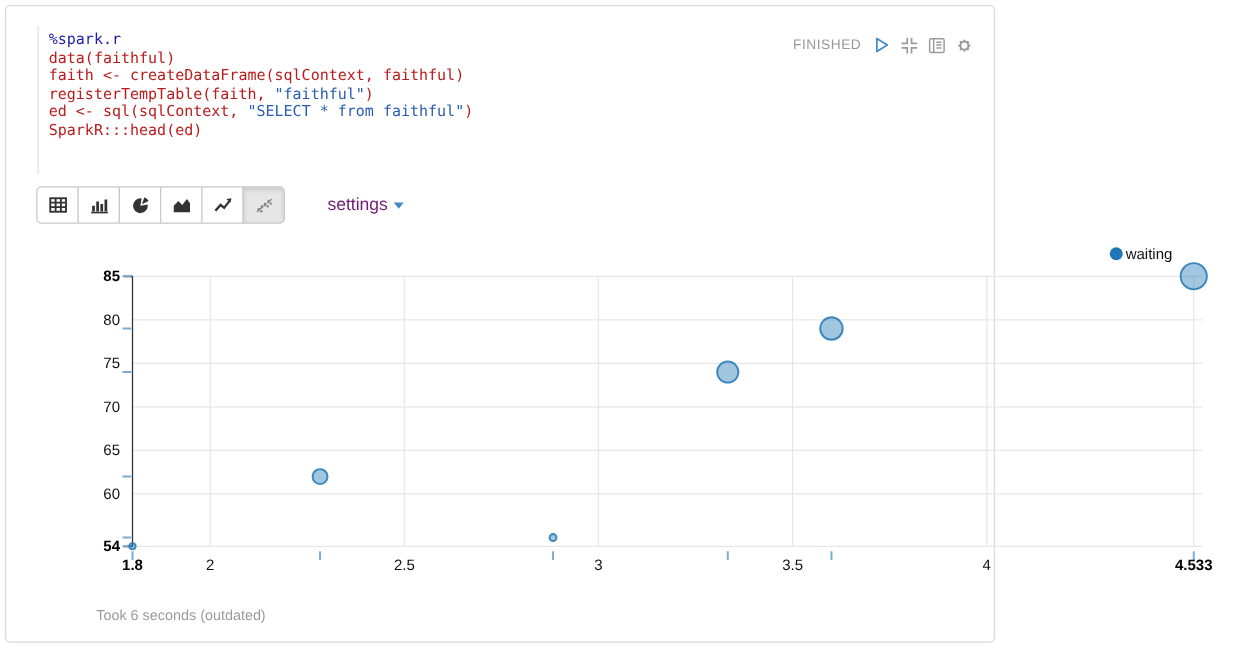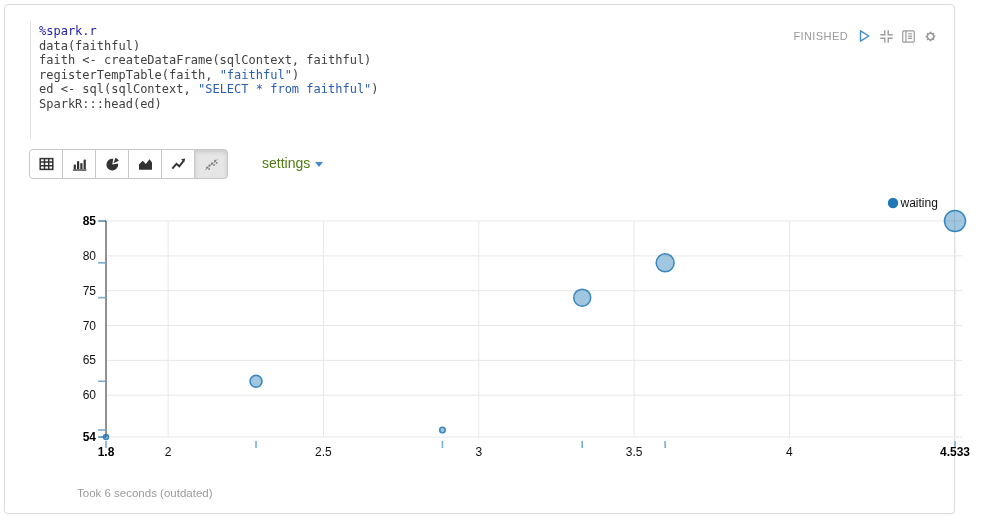--- a/index.html
+++ b/index.html
@@ -1,48 +1,48 @@
 <!DOCTYPE html>
 <html><head>
 <meta charset="utf-8">
 <style>
   html,body{margin:0;padding:0;background:#fff;}
   body{width:997px;height:520px;position:relative;overflow:hidden;
        font-family:"Liberation Sans",sans-serif;-webkit-font-smoothing:antialiased;}
 
-  .panel{position:absolute;left:4px;top:4px;width:951px;height:510px;
+  .panel{position:absolute;left:4px;top:4px;width:792px;height:510px;
          box-sizing:border-box;background:#fff;border:1px solid #dcdcdc;
          border-radius:4px;box-shadow:0 1px 2px rgba(0,0,0,.04);padding-left:25px;}
 
   
   .code-editor{position:absolute;left:25px;top:16px;width:700px;height:118px;
                border-left:1px solid #e2e2e2;padding:3px 0 0 8px;box-sizing:border-box;
                font-family:"DejaVu Sans Mono","Liberation Mono",monospace;
                font-size:12px;line-height:14.5px;white-space:pre;cursor:text;}
-  .tok-plain{color:#404040;margin-top:44px;}
+  .tok-plain{color:#b91c1c;margin-top:44px;}
   .tok-directive{color:#1d1da6;}
   .tok-string{color:#2a5db2;}
 
   
   .status-bar{position:absolute;right:16px;top:23px;display:flex;align-items:center;gap:8px;}
   .status-text{color:#999;font-size:11px;letter-spacing:.4px;}
   .status-icon{display:inline-flex;align-items:center;justify-content:center;cursor:pointer;}
   .status-icon svg{display:block;}
 
   
   .toolbar{position:absolute;left:24px;top:144px;display:flex;align-items:center;}
   .viz-btn{width:34px;height:30px;box-sizing:border-box;background:#fff;
            border:1px solid #c8c8c8;margin-left:-1px;padding:0;cursor:pointer;
            display:flex;align-items:center;justify-content:center;}
   .viz-btn:first-child{margin-left:0;border-radius:4px 0 0 4px;}
   .viz-btn:last-child{border-radius:0 4px 4px 0;}
   .viz-btn.selected{background:#e6e6e6;box-shadow:inset 0 2px 4px rgba(0,0,0,.13);}
   .viz-btn svg{display:block;}
 
-  .settings-link{position:absolute;left:257px;top:150px;color:#4d7c0f;font-size:14px;
+  .settings-link{position:absolute;left:257px;top:150px;color:#701a75;font-size:14px;
                  cursor:pointer;display:flex;align-items:center;gap:5px;}
   .caret-down{width:0;height:0;border-left:4.5px solid transparent;
               border-right:4.5px solid transparent;border-top:5px solid #428bca;
               display:inline-block;margin-top:2px;}
 
   
   .chart-wrap{position:absolute;left:8px;top:185px;width:970px;height:275px;}
   .chart-wrap svg{display:block;}
   text.axis-lbl{font-family:"Liberation Sans",sans-serif;font-size:12px;fill:#111;}
   text.axis-lbl.bold{font-weight:bold;fill:#000;}

